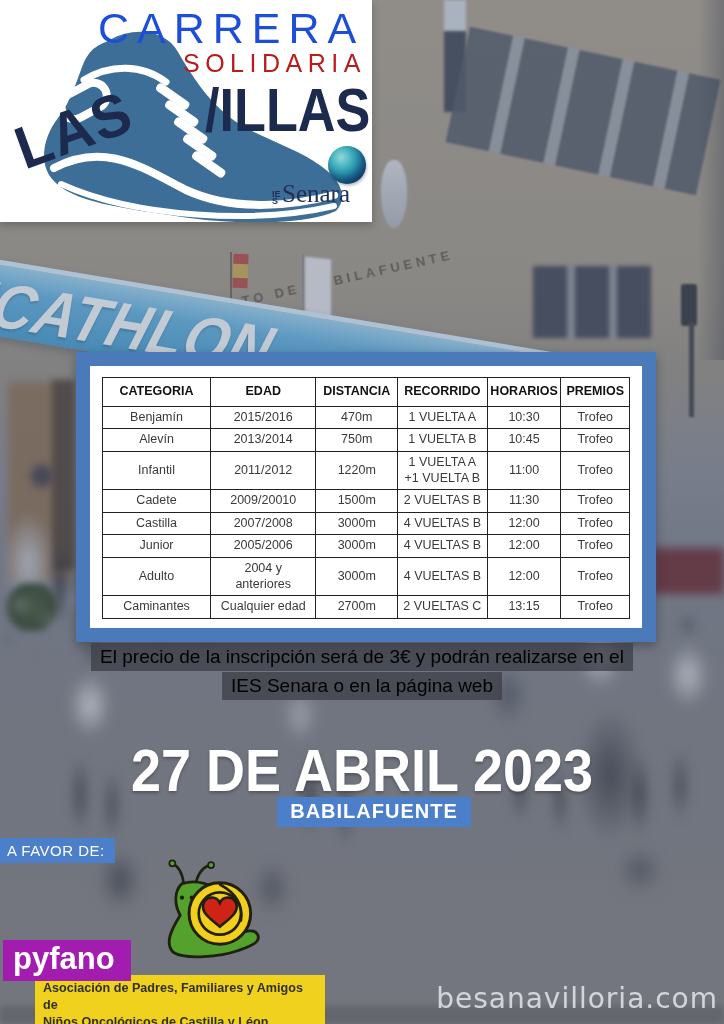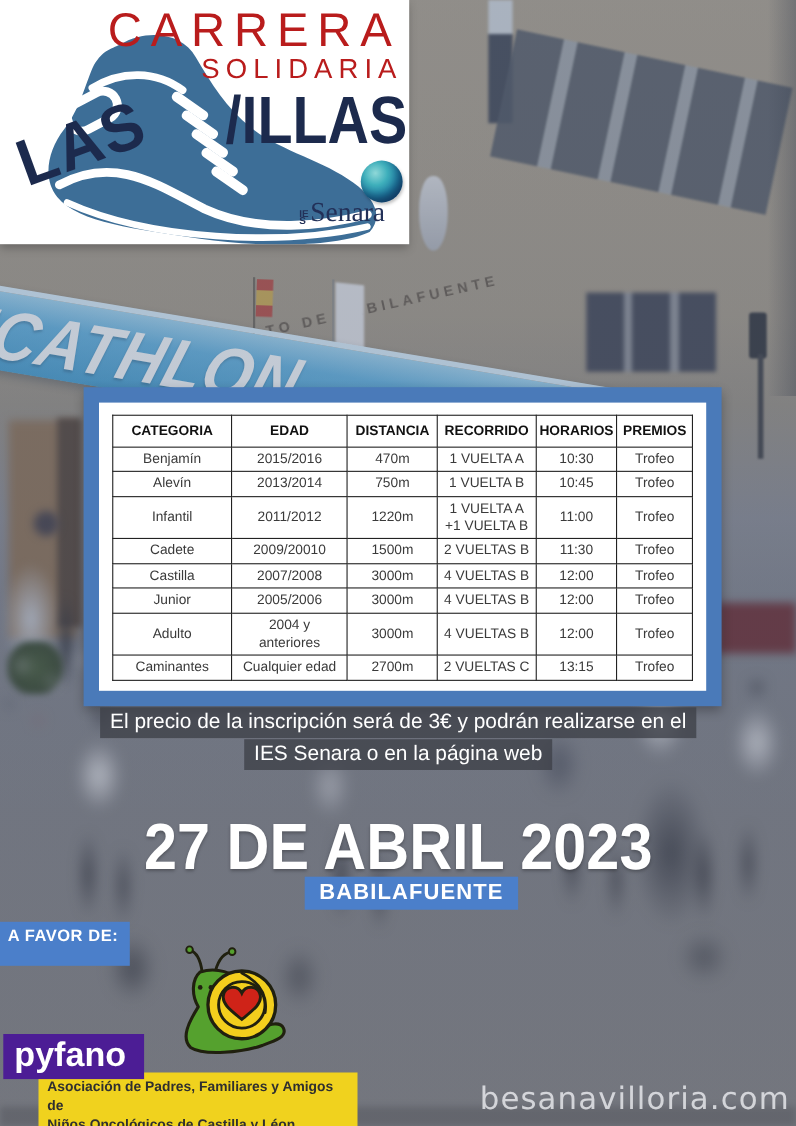--- a/index.html
+++ b/index.html
@@ -79,21 +79,21 @@
       radial-gradient(ellipse 28px 40px at 120px 40px, rgba(35,38,46,.7), transparent 75%),
       radial-gradient(ellipse 24px 36px at 272px 48px, rgba(40,43,51,.6), transparent 75%),
       radial-gradient(ellipse 30px 30px at 640px 30px, rgba(38,41,49,.55), transparent 75%); }
   .bottomShade { position:absolute; left:0; bottom:0; width:724px; height:18px; background:rgba(60,60,64,.35); filter:blur(3px); }
   .tint { position:absolute; inset:0;
     background:linear-gradient(180deg,rgba(96,110,138,.30),rgba(88,98,122,.34) 55%,rgba(92,98,114,.30)); }
 
   
   .card { position:absolute; left:0; top:0; width:372px; height:222px; background:#fff;
     box-shadow:0 3px 8px rgba(0,0,0,.25); overflow:hidden; }
-  .t1 { position:absolute; left:98px; top:4px; font-size:43px; letter-spacing:8px; color:#b91c1c; }
+  .t1 { position:absolute; left:98px; top:4px; font-size:43px; letter-spacing:8px; color:#1d4ed8; }
   .t2 { position:absolute; left:183px; top:49px; font-size:25px; letter-spacing:5.5px; color:#b91c1c; }
   .t3 { position:absolute; left:205px; top:74px; font-size:58px; font-weight:bold; color:#1c2a4d;
     transform:scaleX(.9) scaleY(1.05); transform-origin:left top; }
   .tlas { position:absolute; left:6px; top:118px; font-size:60px; font-weight:bold; color:#1c2a4d;
     transform:rotate(-20deg) scaleX(.95); transform-origin:left top; letter-spacing:2px; }
   .shoe { position:absolute; left:14px; top:18px; }
   .sphere { position:absolute; left:328px; top:146px; width:38px; height:38px; border-radius:50%;
     background:radial-gradient(circle at 35% 30%, #8fd8d8 0%, #3fb0bc 30%, #1f7fa8 60%, #174f86 85%, #123a66 100%);
     box-shadow:inset -4px -6px 8px rgba(10,30,60,.5), 1px 2px 3px rgba(0,0,0,.25); }
   .sname { position:absolute; left:272px; top:180px; display:flex; align-items:flex-end; }
@@ -106,36 +106,36 @@
     background:#4a7ab9; padding:14px; box-shadow:0 4px 10px rgba(0,0,0,.3); }
   .panelInner { width:100%; height:100%; background:#fff; padding:11px 12px; }
   table { width:100%; border-collapse:collapse; table-layout:fixed; }
   th, td { border:1.6px solid #222; text-align:center; vertical-align:middle;
     font-size:12.5px; line-height:1.25; white-space:pre-line; }
   th { font-weight:bold; color:#111; padding:6px 2px; }
   td { color:#3a3a3a; padding:3px 2px; }
 
   
   .info { position:absolute; left:0; top:642px; width:724px; text-align:center; }
-  .strip { display:table; margin:1px auto; background:rgba(62,64,72,.78); color:#ffffff;
+  .strip { display:table; margin:1px auto; background:rgba(62,64,72,.78); color:#000000;
     font-size:19px; line-height:26px; padding:1px 9px; }
 
   
   .date { position:absolute; left:0; top:736px; width:724px; text-align:center;
     font-size:54px; font-weight:bold; color:#fff; letter-spacing:0;
     transform:scaleY(1.1); transform-origin:center top; text-shadow:0 2px 3px rgba(0,0,0,.28); }
   .locRow { position:absolute; left:0; top:797px; width:724px; text-align:center;padding-left:24px; }
   .loc { display:inline-block; background:#4b7fca; color:#fff; font-weight:bold; font-size:20px;
     letter-spacing:1px; padding:3px 13px 4px; }
 
   
-  .favor { position:absolute; left:0; top:838px; background:#4b7fca; color:#fff; font-weight:bold;
-    font-size:15px; letter-spacing:.5px; padding:4px 10px 19px 7px; }
+  .favor { position:absolute; left:0; top:838px; background:#4b7fca; color:#fff; font-weight:normal;
+    font-size:15px; letter-spacing:.5px; padding:4px 10px 4px 7px; }
   .snail { position:absolute; left:138px; top:854px; }
-  .pyfano { position:absolute; left:3px; top:940px; background:#4c1d95; color:#fff; font-weight:bold;
+  .pyfano { position:absolute; left:3px; top:940px; background:#a21caf; color:#fff; font-weight:bold;
     font-size:31px; line-height:38px; padding:0 16px 3px 10px; z-index:3; }
   .assoc { position:absolute; left:35px; top:975px; width:290px; background:#f0d21e; color:#2f2f2f;
     font-size:12.6px; font-weight:bold; line-height:1.34; padding:5px 8px; z-index:2; }
   .watermark { position:absolute; right:6px; top:982px; font-family:"DejaVu Sans", sans-serif;
     font-size:28px; letter-spacing:1px; color:rgba(233,234,238,.82); }
 </style>
 </head>
 <body>
 
 <div class="poster">

